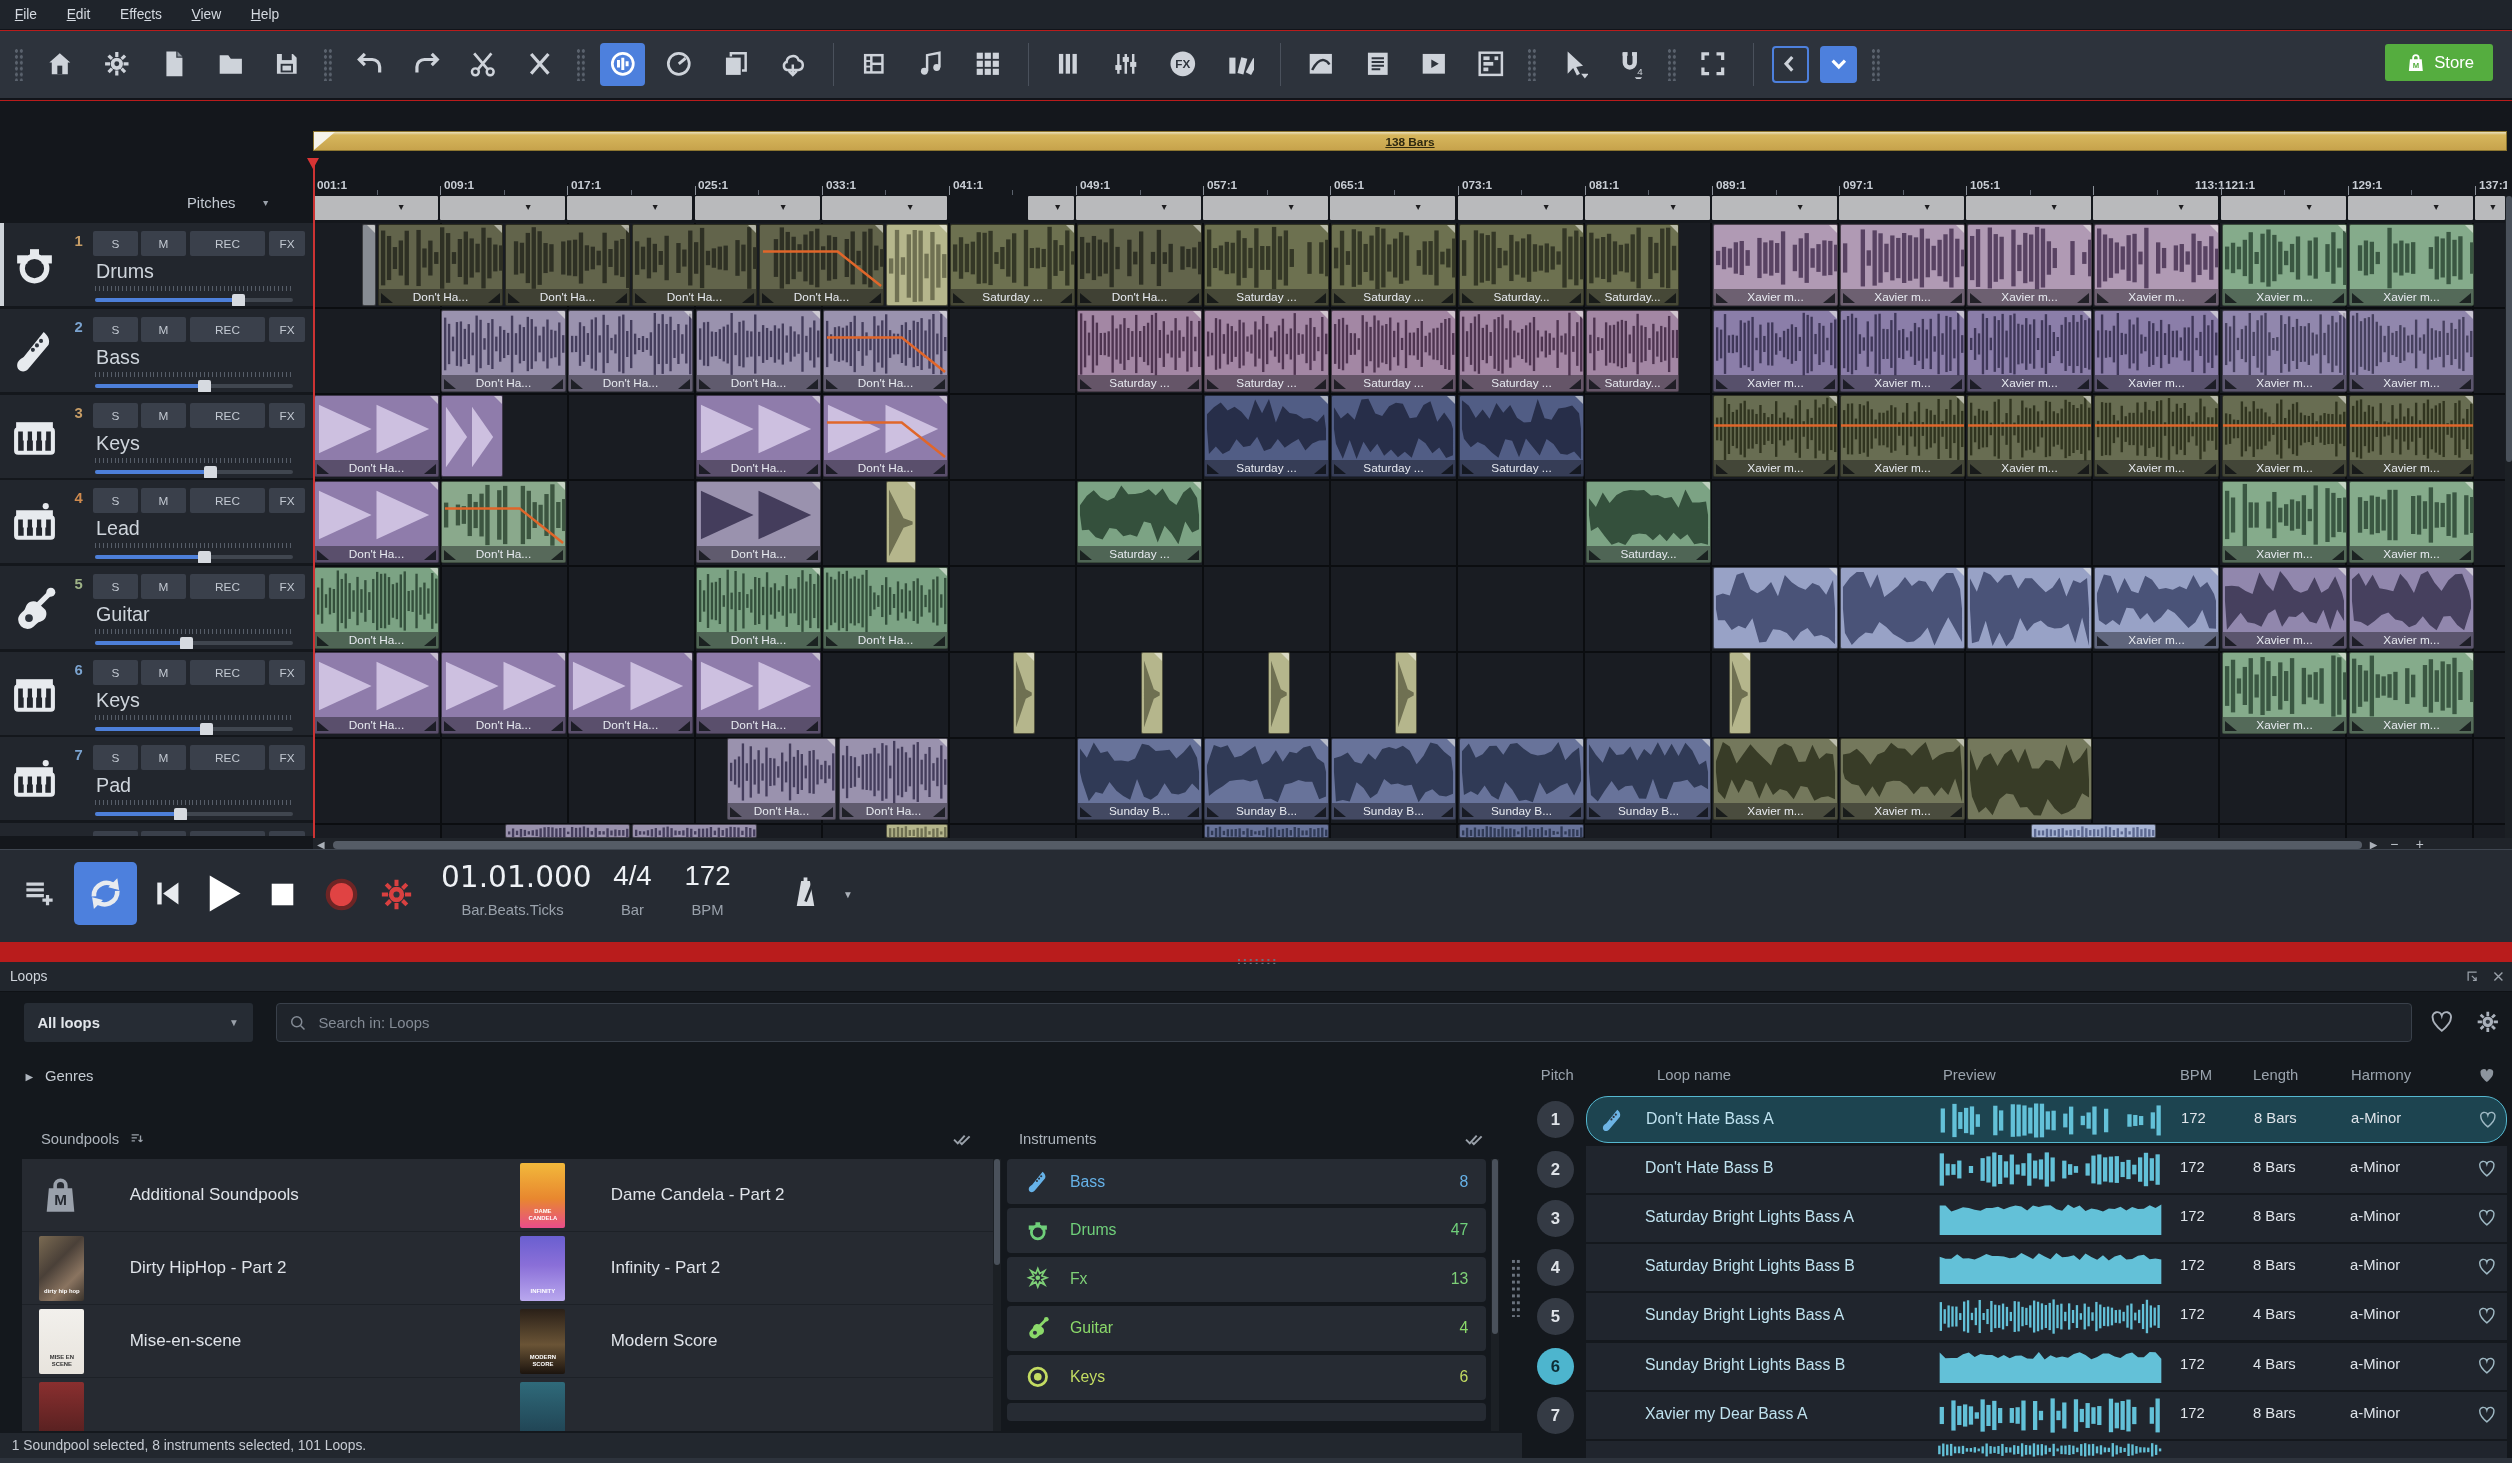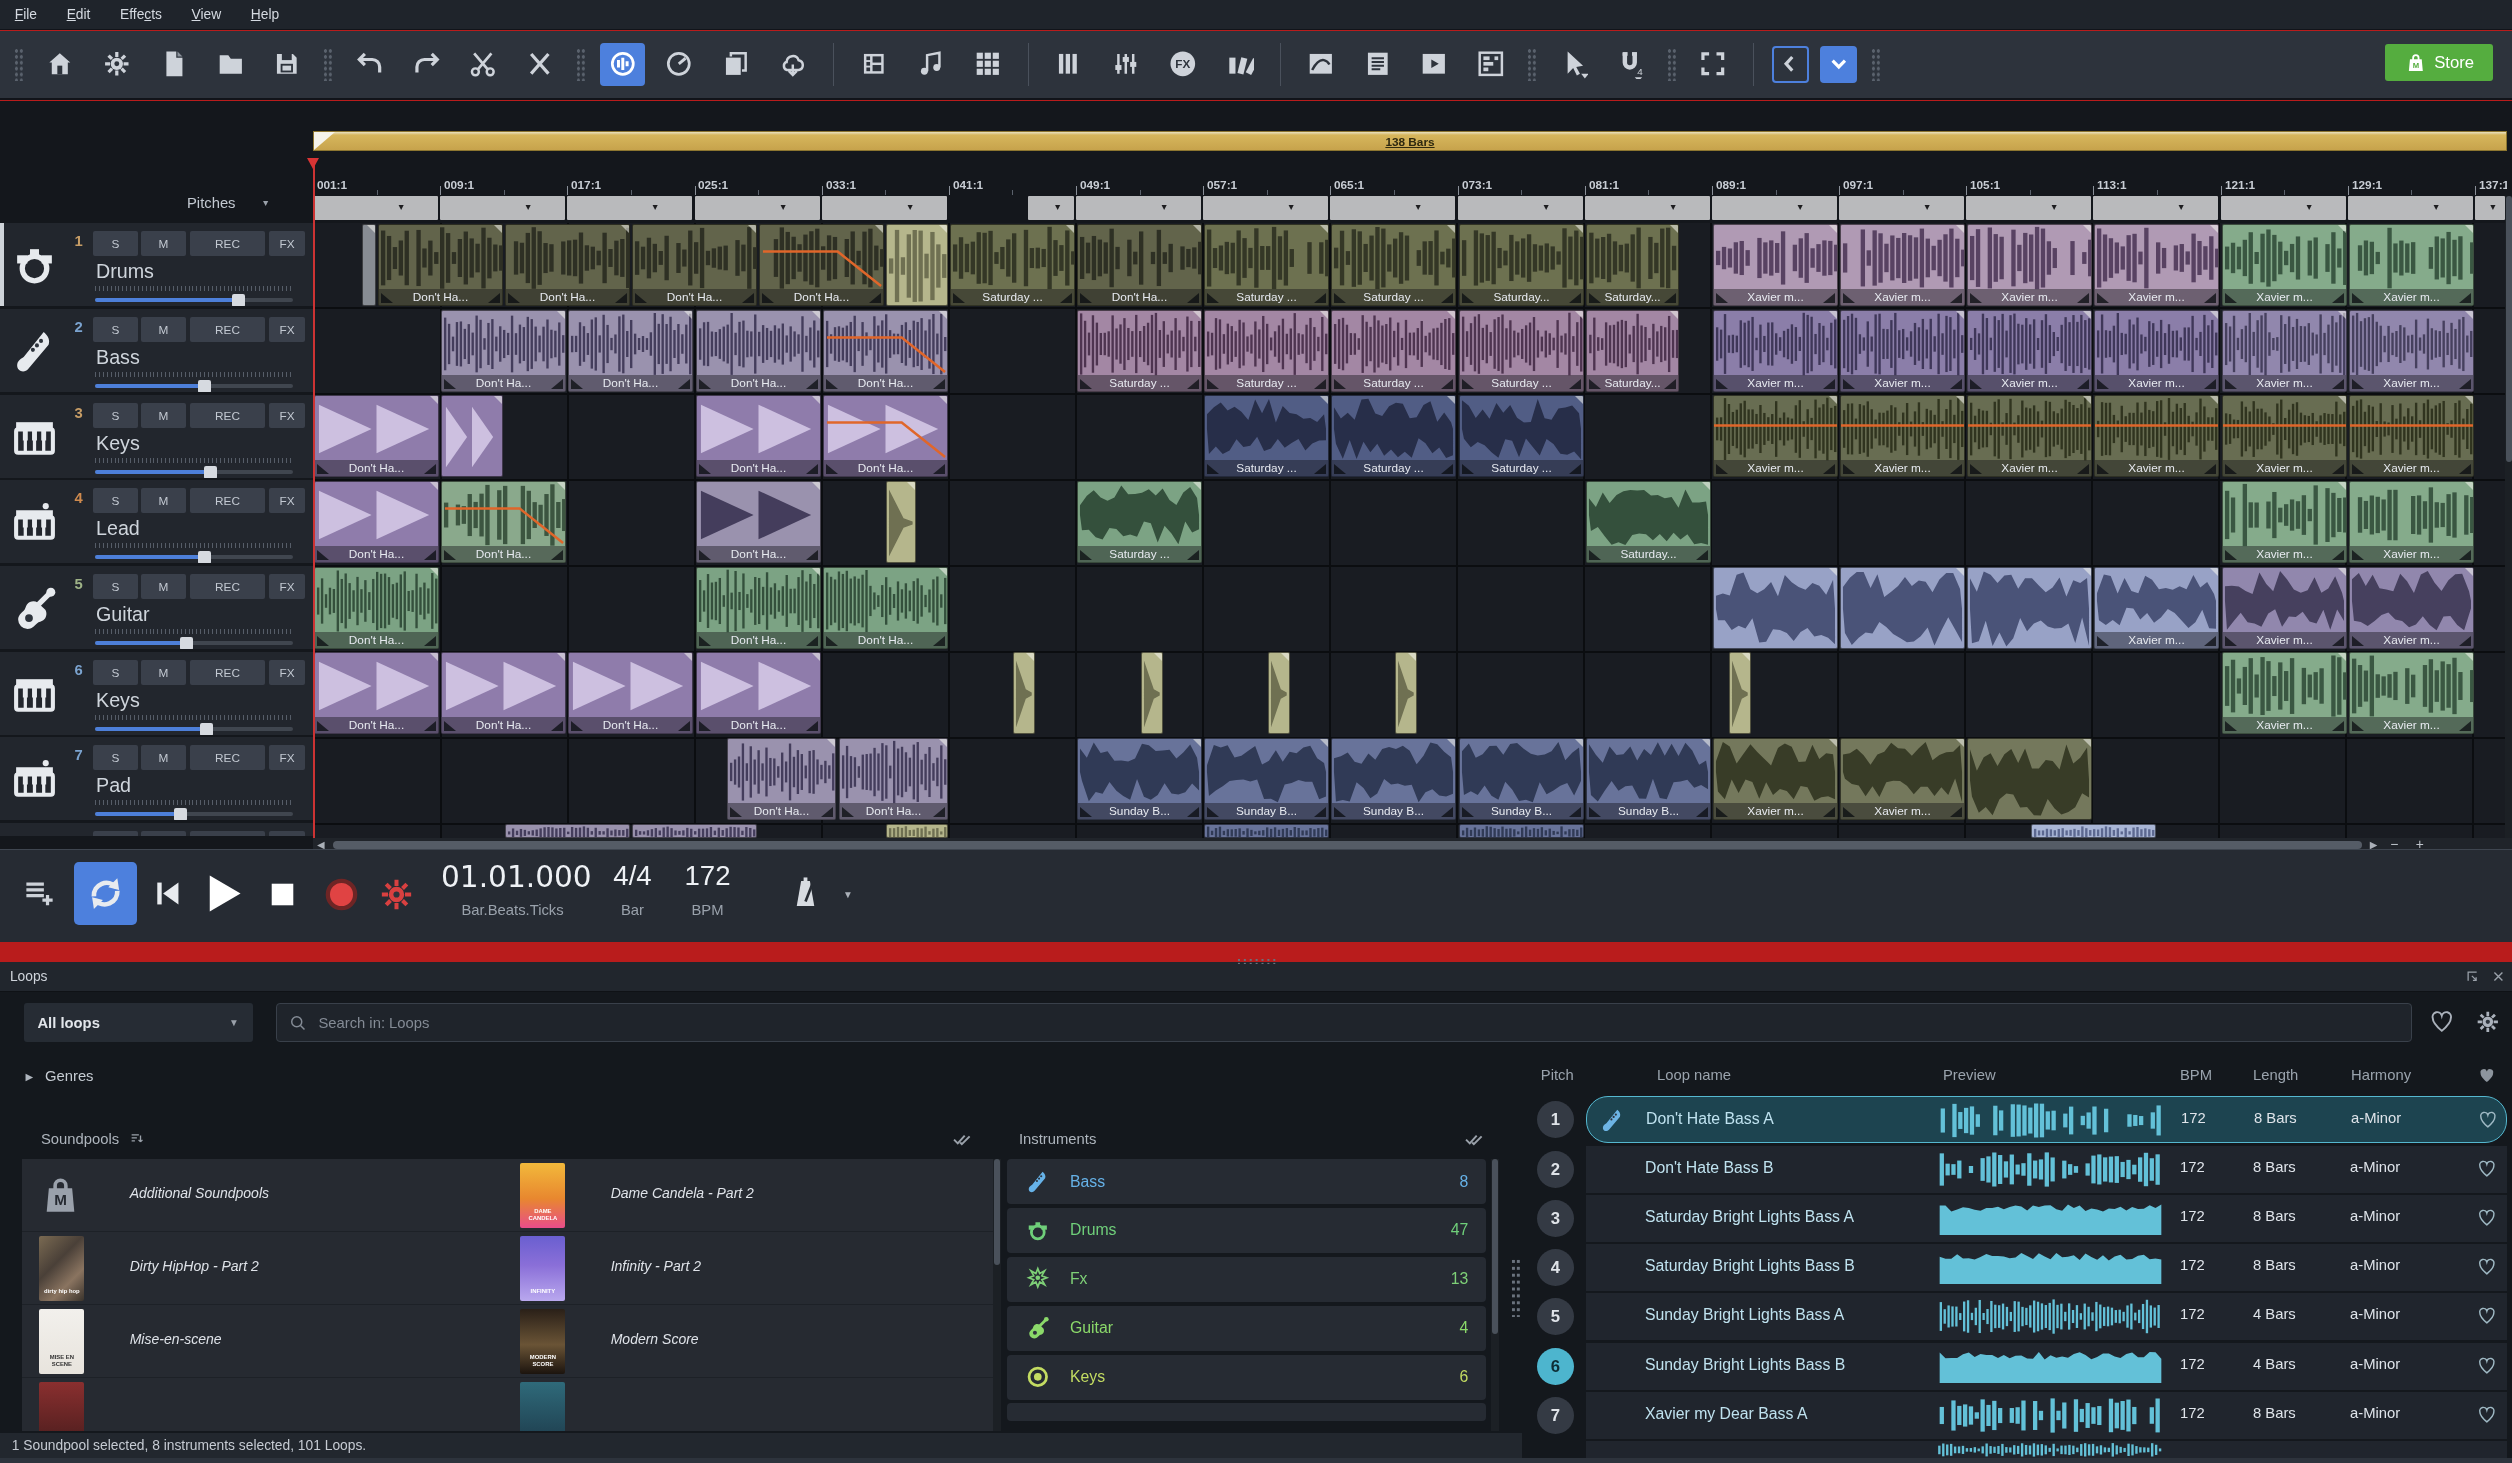--- a/index.html
+++ b/index.html
@@ -113,21 +113,21 @@
   .genres .tri{font-size:9.9px;color:#aeb5bd;}
   .sechdr{position:absolute;font-size:14.8px;color:#aeb5bd;display:flex;align-items:center;gap:9.9px;}
   .sechdr svg{width:15.8px;height:15.8px;color:#9aa1aa;}
   .chkall{position:absolute;width:19.7px;height:19.7px;color:#9aa1aa;}
   .chkall svg{width:100%;height:100%;}
 
   .splist{position:absolute;left:21.7px;top:197px;width:975px;height:272px;overflow:hidden;}
   .sprow{position:absolute;left:0;width:100%;height:73px;background:#262a31;border-bottom:1px solid #1d2127;}
   .spitem{position:absolute;top:0;height:73px;}
   .spcover{position:absolute;top:3.9px;width:45px;height:65px;border-radius:2px;overflow:hidden;font-size:5.9px;font-weight:bold;display:flex;align-items:flex-end;justify-content:center;text-align:center;line-height:6.9px;padding-bottom:5.9px;}
-  .spname{position:absolute;top:25.6px;font-size:14px;color:#dfe3e9;white-space:nowrap;font-style:italic;}
+  .spname{position:absolute;top:25.6px;font-size:17px;color:#dfe3e9;white-space:nowrap;}
   .spbag{position:absolute;top:13.8px;width:43px;height:45px;color:#9aa1ab;}
   .spbag svg{width:100%;height:100%;}
   .spscroll{position:absolute;left:993px;top:197px;width:7.9px;height:272px;background:#1c2025;}
   .spscroll .th{position:absolute;top:0;left:1px;width:5.9px;height:106px;background:#4a515b;border-radius:3px;}
 
   .instlist{position:absolute;left:1007px;top:197px;width:479px;height:272px;overflow:hidden;}
   .instrow{position:relative;height:45px;background:#262b33;border-radius:3.9px;margin-bottom:3.9px;display:flex;align-items:center;padding:0 17.7px;gap:19.7px;}
   .instrow svg{width:25.6px;height:25.6px;flex:none;}
   .instrow .iname{font-size:15.8px;}
   .instrow .icount{margin-left:auto;font-size:15.8px;}
@@ -607,21 +607,21 @@
         <div class="rtick" style="left: 1399px;"></div>
         <div class="rlabel" style="left: 1403px;">089:1</div>
         <div class="rtick minor" style="left: 1463px;"></div>
         <div class="rtick" style="left: 1526px;"></div>
         <div class="rlabel" style="left: 1530px;">097:1</div>
         <div class="rtick minor" style="left: 1590px;"></div>
         <div class="rtick" style="left: 1653px;"></div>
         <div class="rlabel" style="left: 1657px;">105:1</div>
         <div class="rtick minor" style="left: 1717px;"></div>
         <div class="rtick" style="left: 1780px;"></div>
-        <div class="rlabel" style="left: 1784px;">113:1</div>
+        <div class="rlabel" style="left: 1882px;">113:1</div>
         <div class="rtick minor" style="left: 1844px;"></div>
         <div class="rtick" style="left: 1908px;"></div>
         <div class="rlabel" style="left: 1912px;">121:1</div>
         <div class="rtick minor" style="left: 1971px;"></div>
         <div class="rtick" style="left: 2035px;"></div>
         <div class="rlabel" style="left: 2039px;">129:1</div>
         <div class="rtick minor" style="left: 2098px;"></div>
         <div class="rtick" style="left: 2162px;"></div>
         <div class="rlabel" style="left: 2166px;">137:1</div>
       </div>

